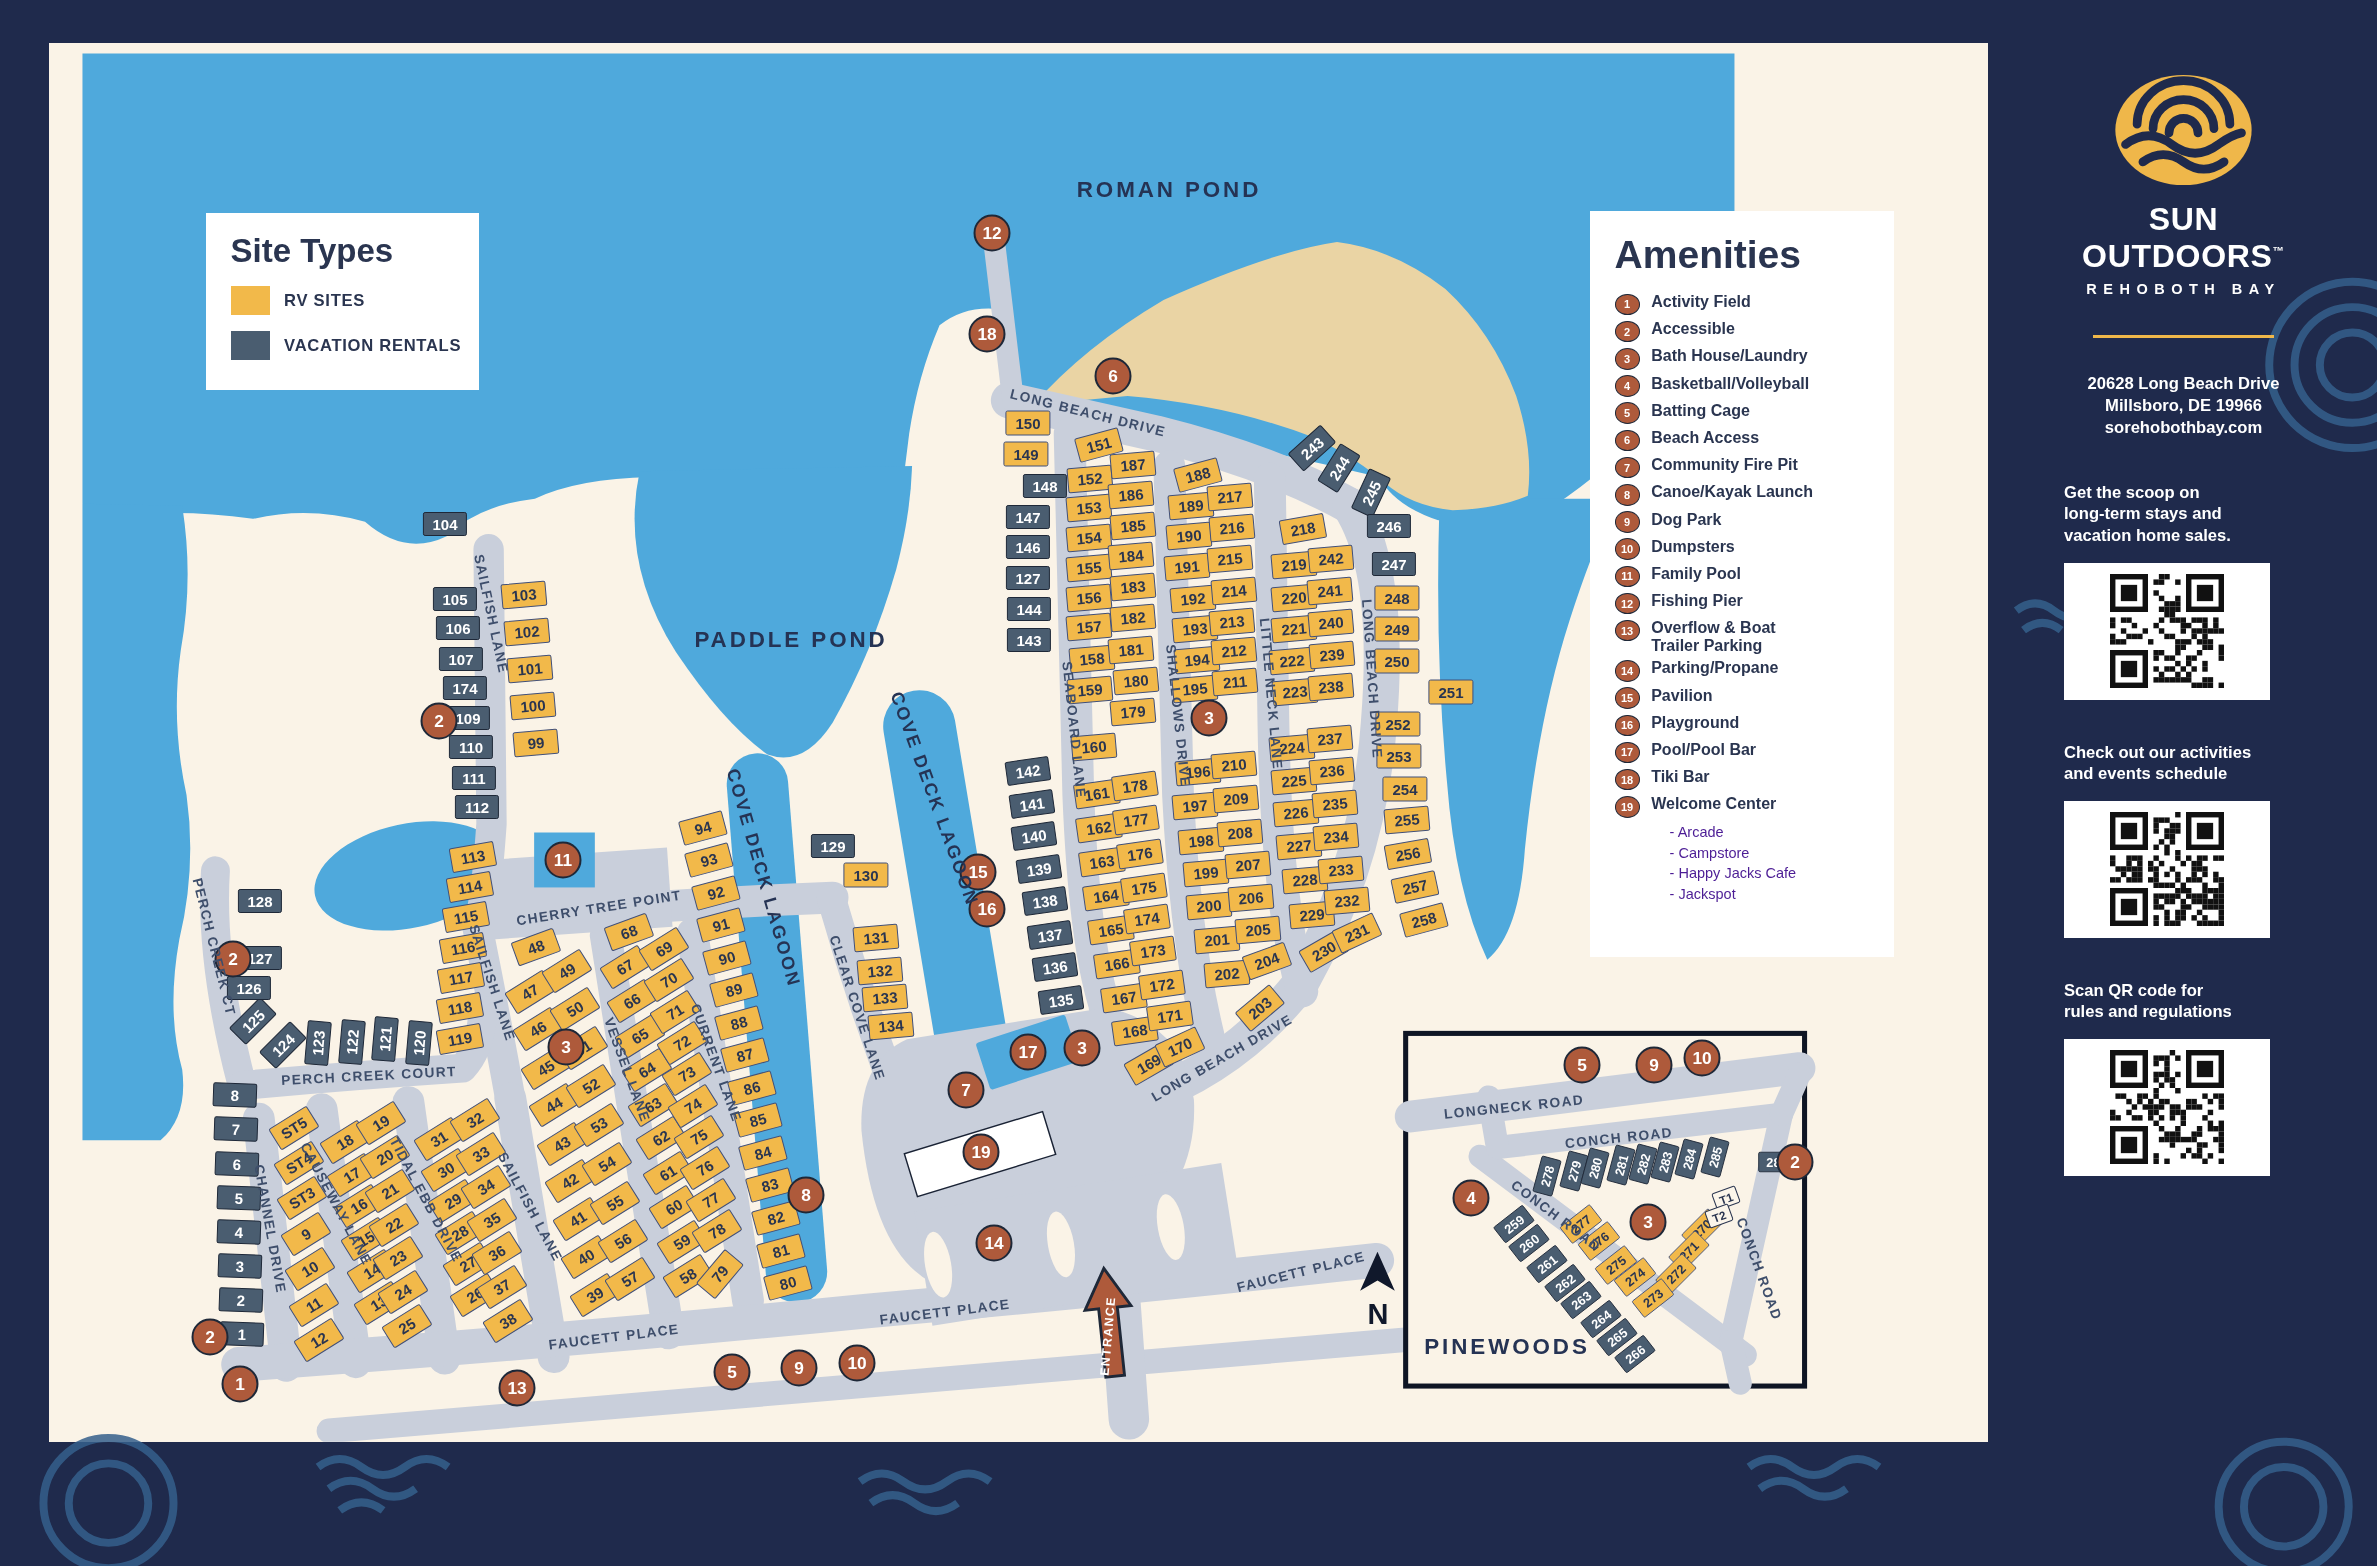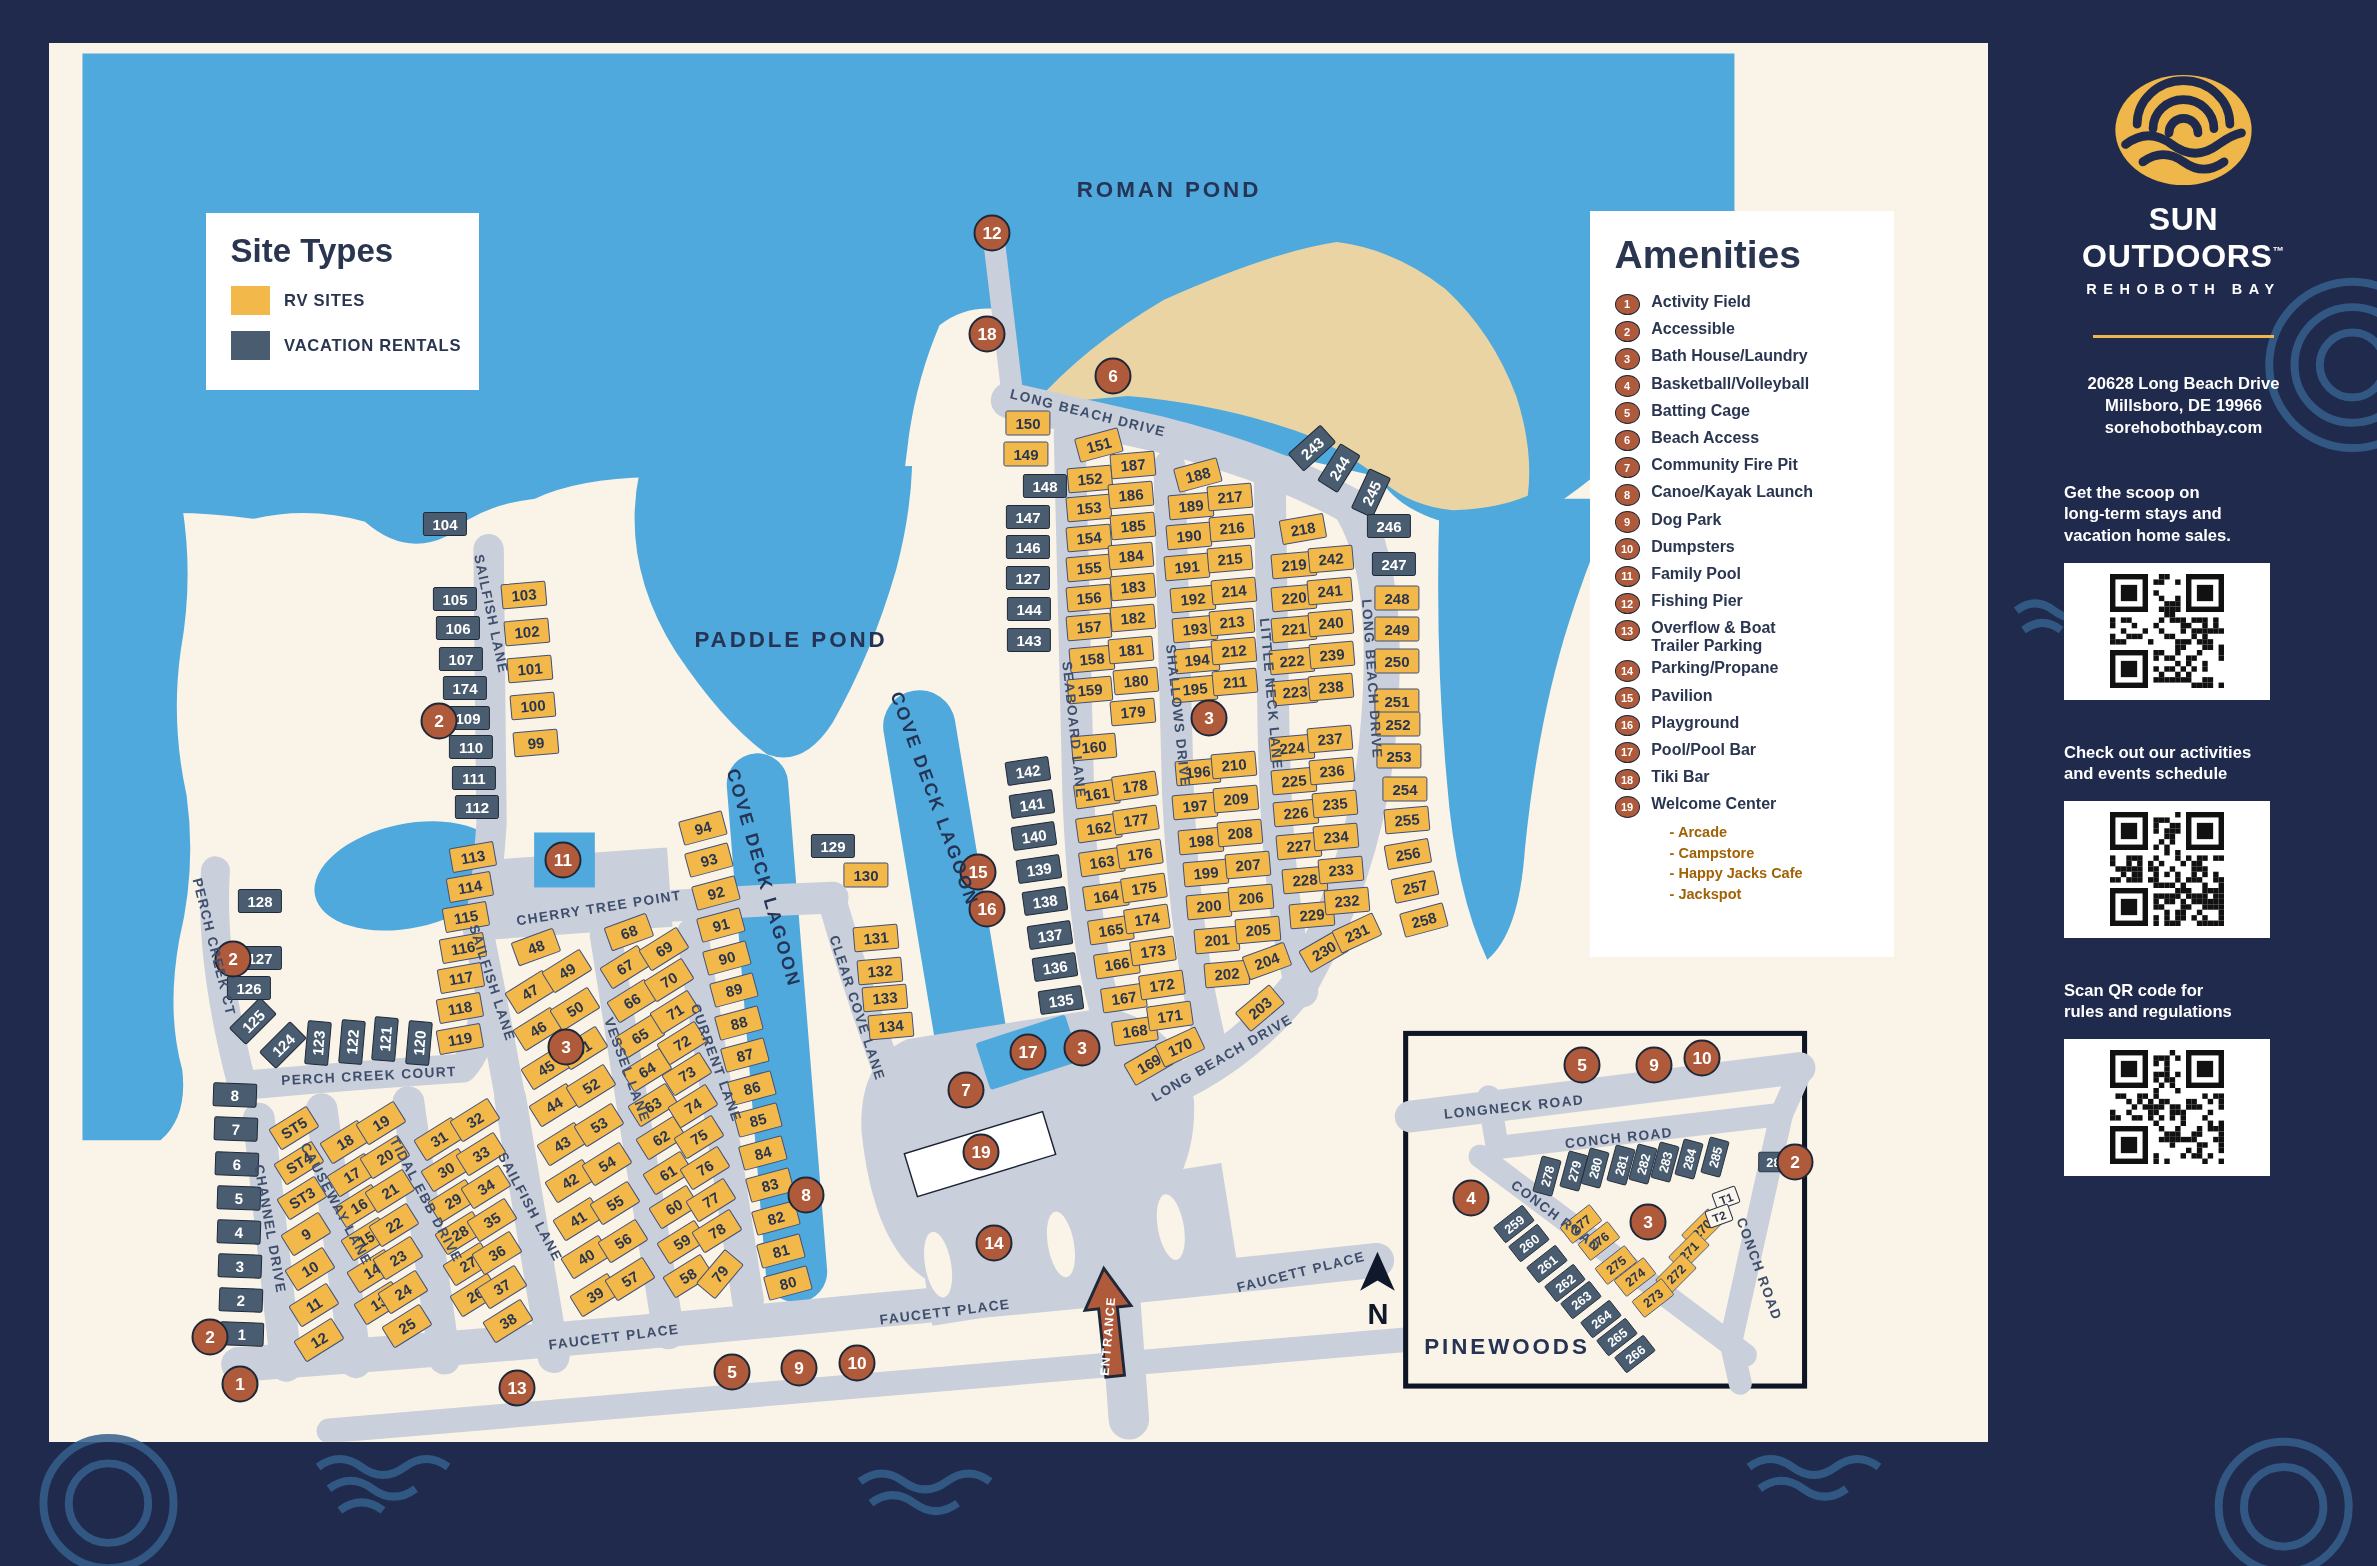--- a/index.html
+++ b/index.html
@@ -48,21 +48,21 @@
   .lg-label{font-weight:700;font-size:16.6px;color:#2A3550;letter-spacing:0.7px;}
 
   
   #amenities{position:absolute;left:1590px;top:211px;width:304px;height:746px;background:#fff;z-index:5;
     box-sizing:border-box;padding:22px 13px 0 24.6px;}
   #amenities .am-title{font-weight:800;font-size:39px;color:#2A3550;margin-bottom:16px;}
   .am-item{display:flex;align-items:flex-start;margin-bottom:5px;}
   .am-num{flex:0 0 auto;width:23px;height:19.5px;border-radius:50%;background:#AE5A3B;border:1.4px solid #1E2838;
     color:#fff;font-weight:700;font-size:11px;display:flex;align-items:center;justify-content:center;margin-right:11.6px;margin-top:0.7px;}
   .am-text{font-weight:600;font-size:16px;color:#2A3550;line-height:1.1;white-space:pre-line;}
-  .am-sub{margin:1.4px 0 0 55px;font-weight:700;font-size:14.5px;color:#a16207;line-height:1.35;}
+  .am-sub{margin:1.4px 0 0 55px;font-weight:400;font-size:14.5px;color:#4c1d95;line-height:1.35;}
 
   
   #sidebar{position:absolute;left:1988px;top:0;width:390px;height:1566px;z-index:5;color:#fff;}
   #sb-inner{padding:72px 0 0 76px;width:239px;}
   #logo{width:145px;height:116px;margin:0 auto;display:block;}
   .brand-line{ text-align:center;font-weight:800;font-size:32px;letter-spacing:0.7px;margin-top:13px;}
   .brand-line sup{font-size:11.6px;}
   .brand-sub{text-align:center;font-weight:700;font-size:14.5px;letter-spacing:6.5px;margin-top:5.8px;}
   .divider{width:181px;height:2.9px;background:#EFB74A;margin:38px auto 0 auto;}
   .addr{text-align:center;font-weight:600;font-size:16.6px;line-height:1.35;margin-top:35px;}
@@ -408,21 +408,21 @@
     <div class="site rv" style="left: 1330px; top: 591px; --r: -5deg;">241</div>
     <div class="site rv" style="left: 1331px; top: 559px; --r: -5deg;">242</div>
     <div class="site vr" style="left: 1312px; top: 448px; --r: -42deg;">243</div>
     <div class="site vr" style="left: 1339px; top: 468px; --r: -58deg;">244</div>
     <div class="site vr" style="left: 1371px; top: 493px; --r: -65deg;">245</div>
     <div class="site vr" style="left: 1389px; top: 526px;">246</div>
     <div class="site vr" style="left: 1394px; top: 564px;">247</div>
     <div class="site rv" style="left: 1397px; top: 598px;">248</div>
     <div class="site rv" style="left: 1397px; top: 629px;">249</div>
     <div class="site rv" style="left: 1397px; top: 661px;">250</div>
-    <div class="site rv" style="left: 1397px; top: 692px; margin-top: 9px;">251</div>
+    <div class="site rv" style="left: 1451px; top: 692px;">251</div>
     <div class="site rv" style="left: 1398px; top: 724px; text-align: right;">252</div>
     <div class="site rv" style="left: 1399px; top: 756px;">253</div>
     <div class="site rv" style="left: 1405px; top: 789px;">254</div>
     <div class="site rv" style="left: 1407px; top: 820px; --r: -5deg;">255</div>
     <div class="site rv" style="left: 1408px; top: 854px; --r: -10deg;">256</div>
     <div class="site rv" style="left: 1415px; top: 887px; --r: -12deg;">257</div>
     <div class="site rv" style="left: 1424px; top: 920px; --r: -15deg;">258</div>
     <div class="site vr sm" style="left: 1514px; top: 1224px; --r: -38deg;">259</div>
     <div class="site vr sm" style="left: 1529px; top: 1243px; --r: -38deg;">260</div>
     <div class="site vr sm" style="left: 1547px; top: 1264px; --r: -38deg;">261</div>

